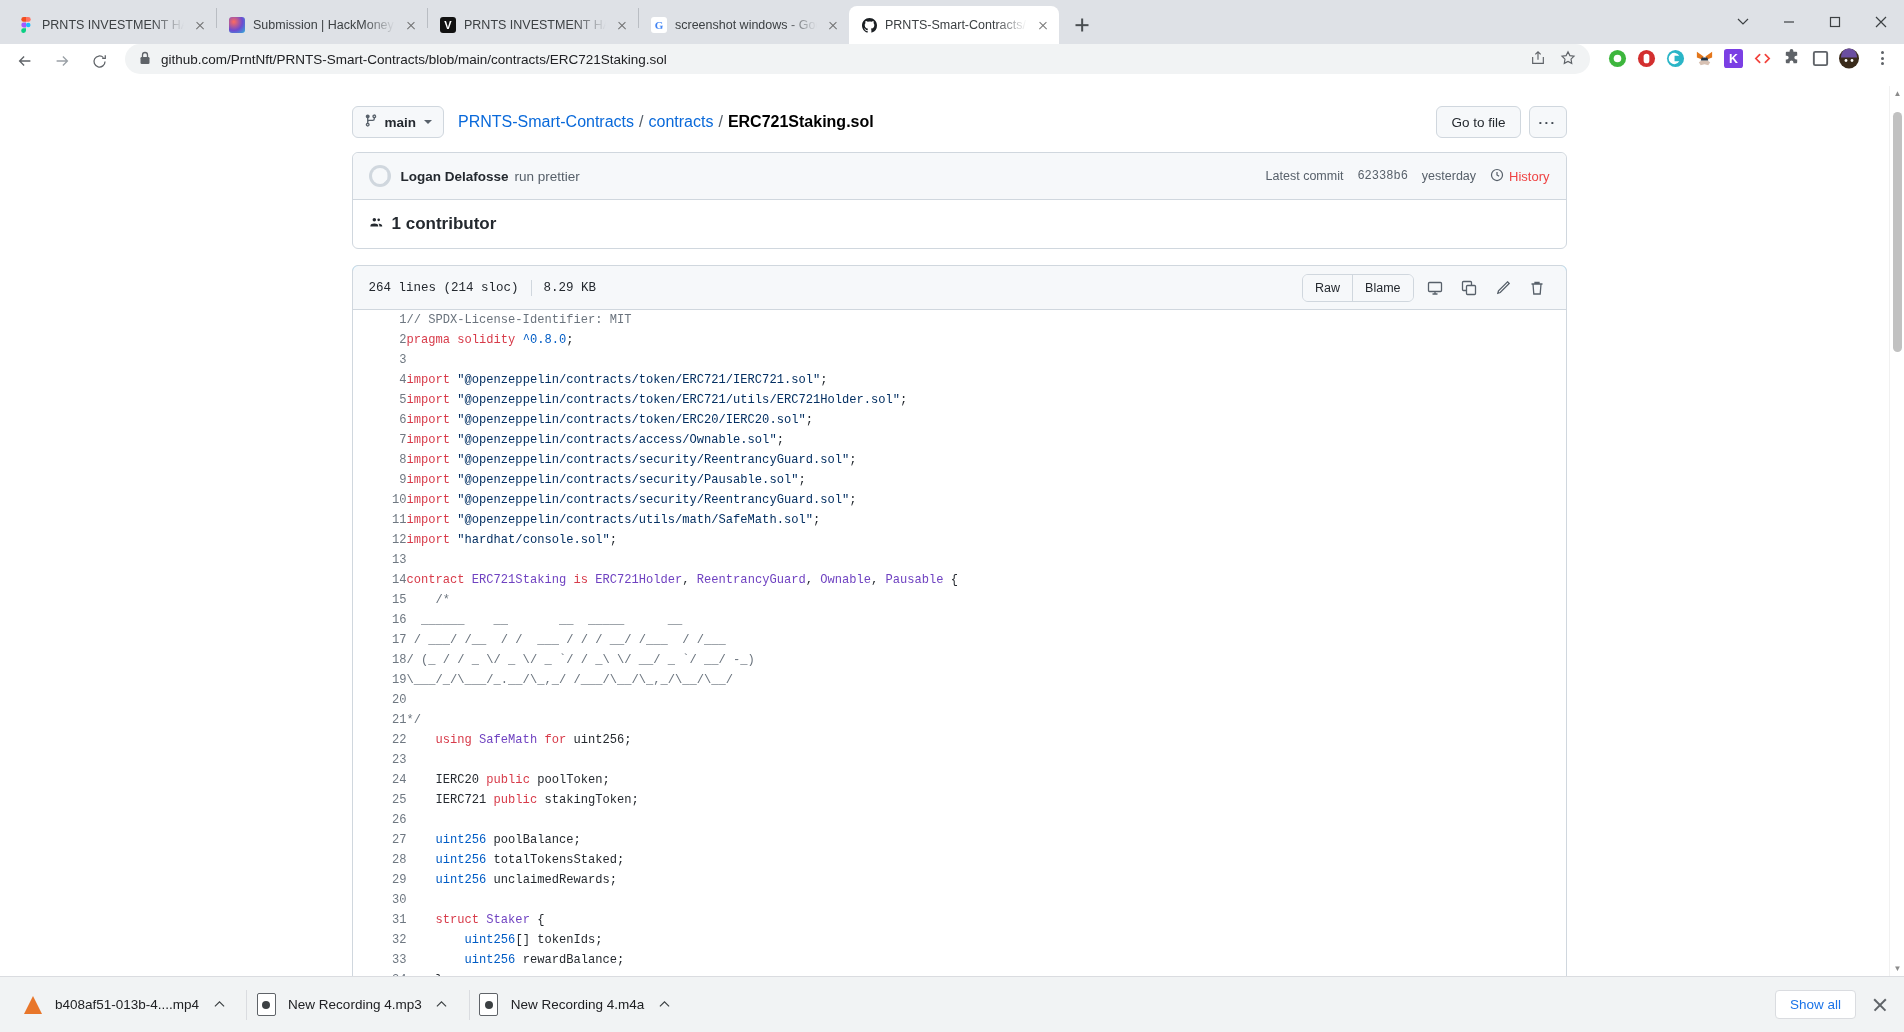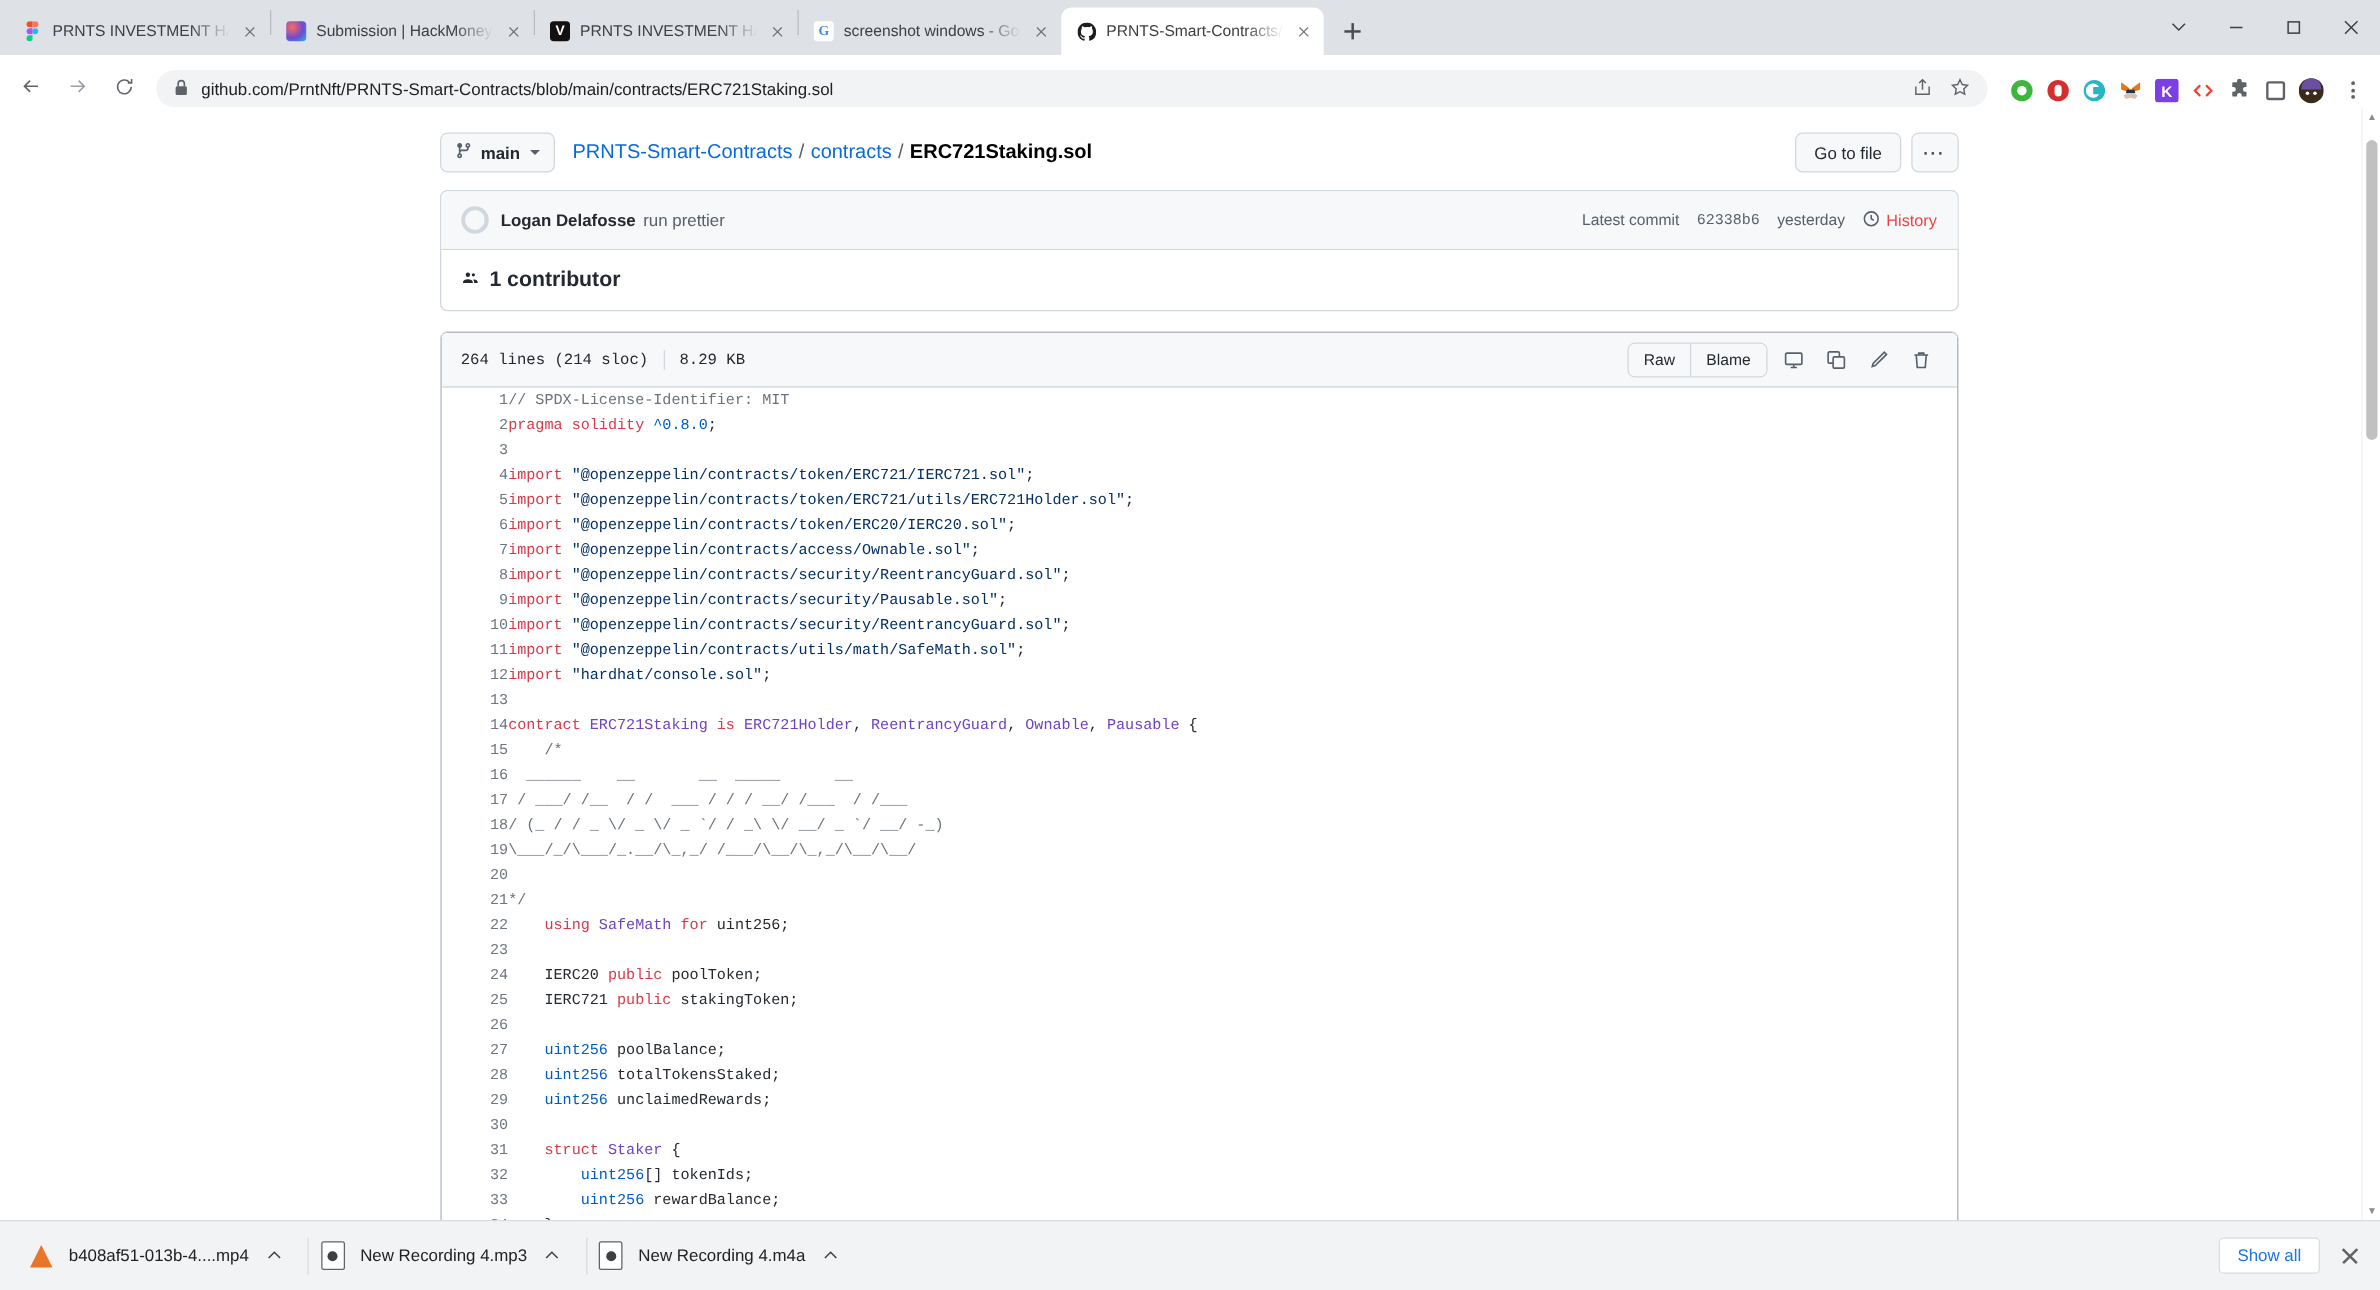--- a/index.html
+++ b/index.html
@@ -71,21 +71,21 @@
 
   .wincontrols { position:absolute; right:0; top:0; height:44px; display:flex; align-items:center; }
   .wc { width:46px; height:44px; display:flex; align-items:center; justify-content:center; color:#3c4043; font-size:13px; }
   .wc svg { display:block; }
   .fav-hm { background: radial-gradient(circle at 30% 30%, #ff6a5e, #6d4bd0 55%, #2fb3d9); border-radius:50%; }
   .fav-v { background:#111; color:#fff; font-weight:bold; font-size:11px; border-radius:2px; width:15px; height:15px;}
   .fav-g { background:#fff; color:#4285f4; font-weight:bold; font-size:13px; font-family:"Liberation Serif", serif;}
 
   
   .toolbar {
-    height: 42px; background:#fff; display:flex; align-items:flex-end; gap:3px;
+    height: 42px; background:#fff; display:flex; align-items:flex-start; gap:3px;
     padding: 0 8px; flex: 0 0 42px;
   }
   .navbtn { width:34px; height:34px; display:flex; align-items:center; justify-content:center; border-radius:50%; color:#5f6368; }
   .omnibox {
     flex: 1 1 auto; height: 30px; background:#f1f3f4; border-radius:15px;
     display:flex; align-items:center; gap:10px; padding: 0 14px; margin: 0 6px;
     font-size: 13.5px; color:#202124; position:relative;
   }
   .omnibox .url { flex:1 1 auto; white-space:nowrap; overflow:hidden; color:#202124; }
   .omni-right { display:flex; align-items:center; gap:14px; }
@@ -126,21 +126,21 @@
   .avatar::after{content:"";position:absolute;inset:3px;border-radius:50%;background:#f6f8fa;clip-path: polygon(0 0,100% 0,100% 70%,70% 100%,30% 100%,0 70%);}
   .commit-author { font-size:13.5px; font-weight:600; color:#24292f; margin-right:6px; }
   .commit-msg { font-size:13.5px; color:#57606a; }
   .commit-right { margin-left:auto; display:flex; align-items:center; gap:14px; font-size:12.5px; color:#57606a; }
   .sha { font-family:"Liberation Mono", monospace; font-size:12px; color:#57606a; }
   .history { display:flex; align-items:center; gap:5px; color:#ef4444; font-weight:500; font-size:13px;}
   .contrib-row { padding: 14px 16px; font-size:17px; color:#24292f; display:flex; align-items:center; gap:8px; }
   .contrib-row b { font-weight:600; }
 
   
-  .code-box { margin-top: 16px; border:1px solid #d0d7de; border-radius:6px; overflow:hidden; background:#737373; }
+  .code-box { margin-top: 16px; border:1px solid #d0d7de; border-radius:6px; overflow:hidden; background:#7dd3fc; }
   .code-head { background:#f6f8fa; border-bottom:1px solid #d0d7de; height:44px; display:flex; align-items:center; padding:0 16px; }
   .meta { font-family:"Liberation Mono", monospace; font-size:12.5px; color:#24292f; display:flex; align-items:center; gap:12px;}
   .meta .divider { width:1px; height:16px; background:#d0d7de; display:inline-block;}
   .code-head-right { margin-left:auto; display:flex; align-items:center; gap:8px; }
   .segbtn { display:flex; border:1px solid #d0d7de; border-radius:6px; overflow:hidden; height:28px; }
   .segbtn span { padding:0 12px; display:flex; align-items:center; background:#f6f8fa; font-size:12.5px; color:#24292f; }
   .segbtn span + span { border-left:1px solid #d0d7de; }
   .iconbtn { width:26px; height:26px; display:flex; align-items:center; justify-content:center; color:#57606a; }
 
   

